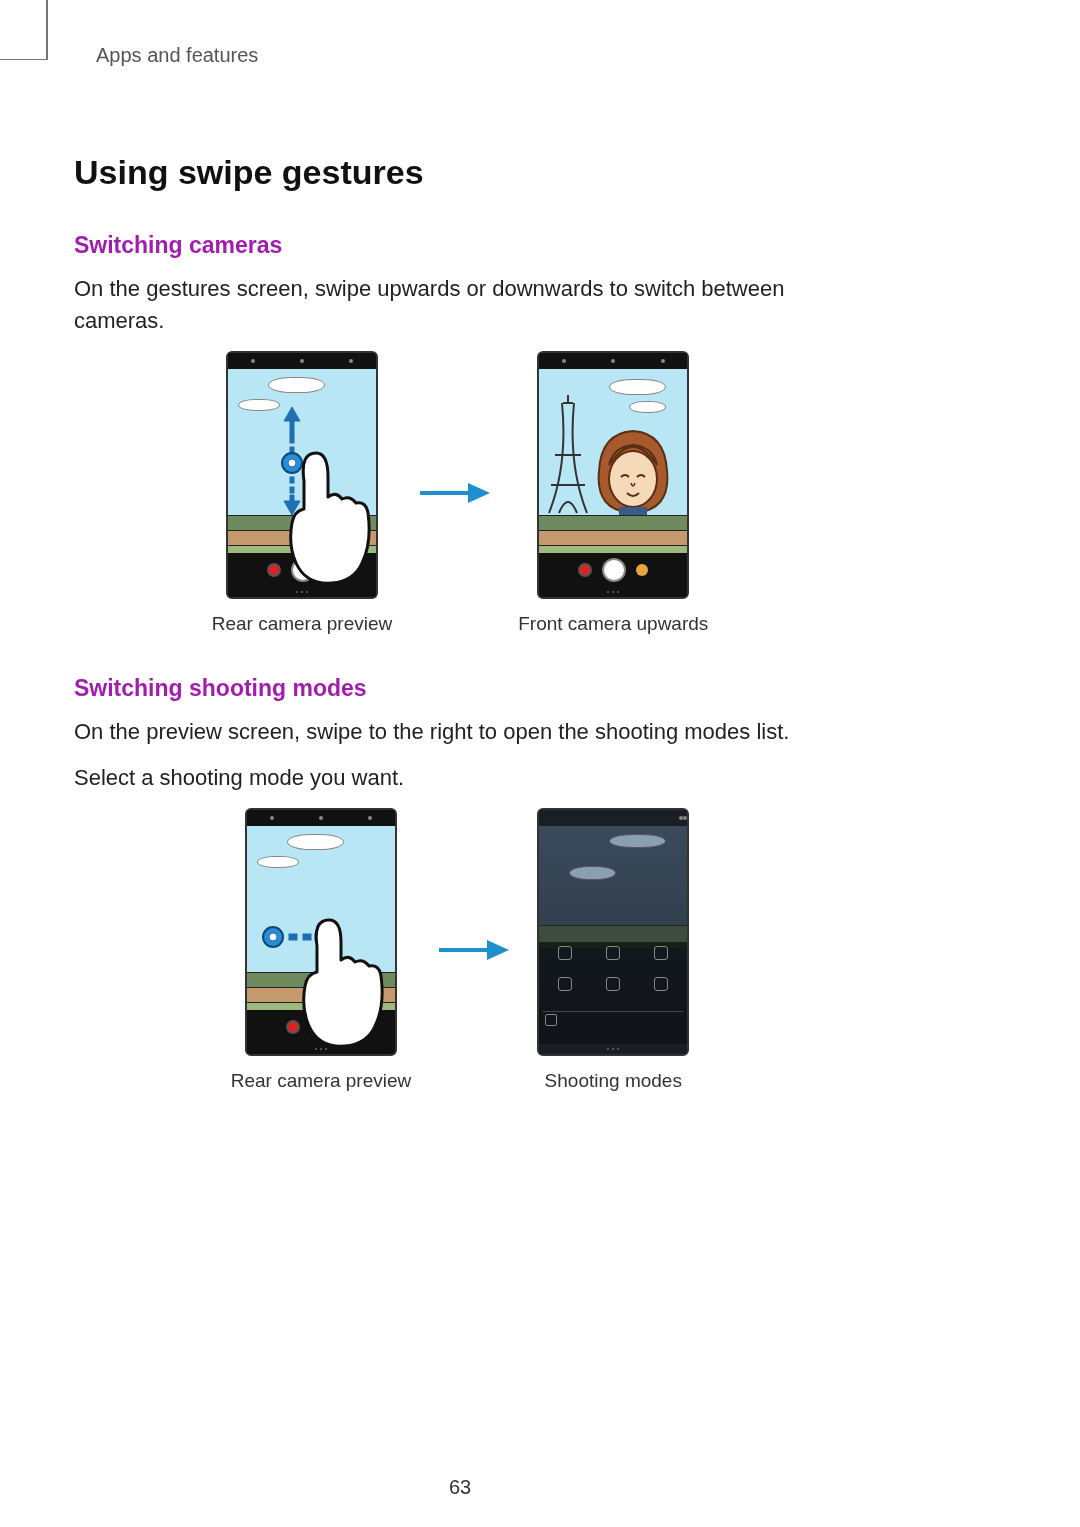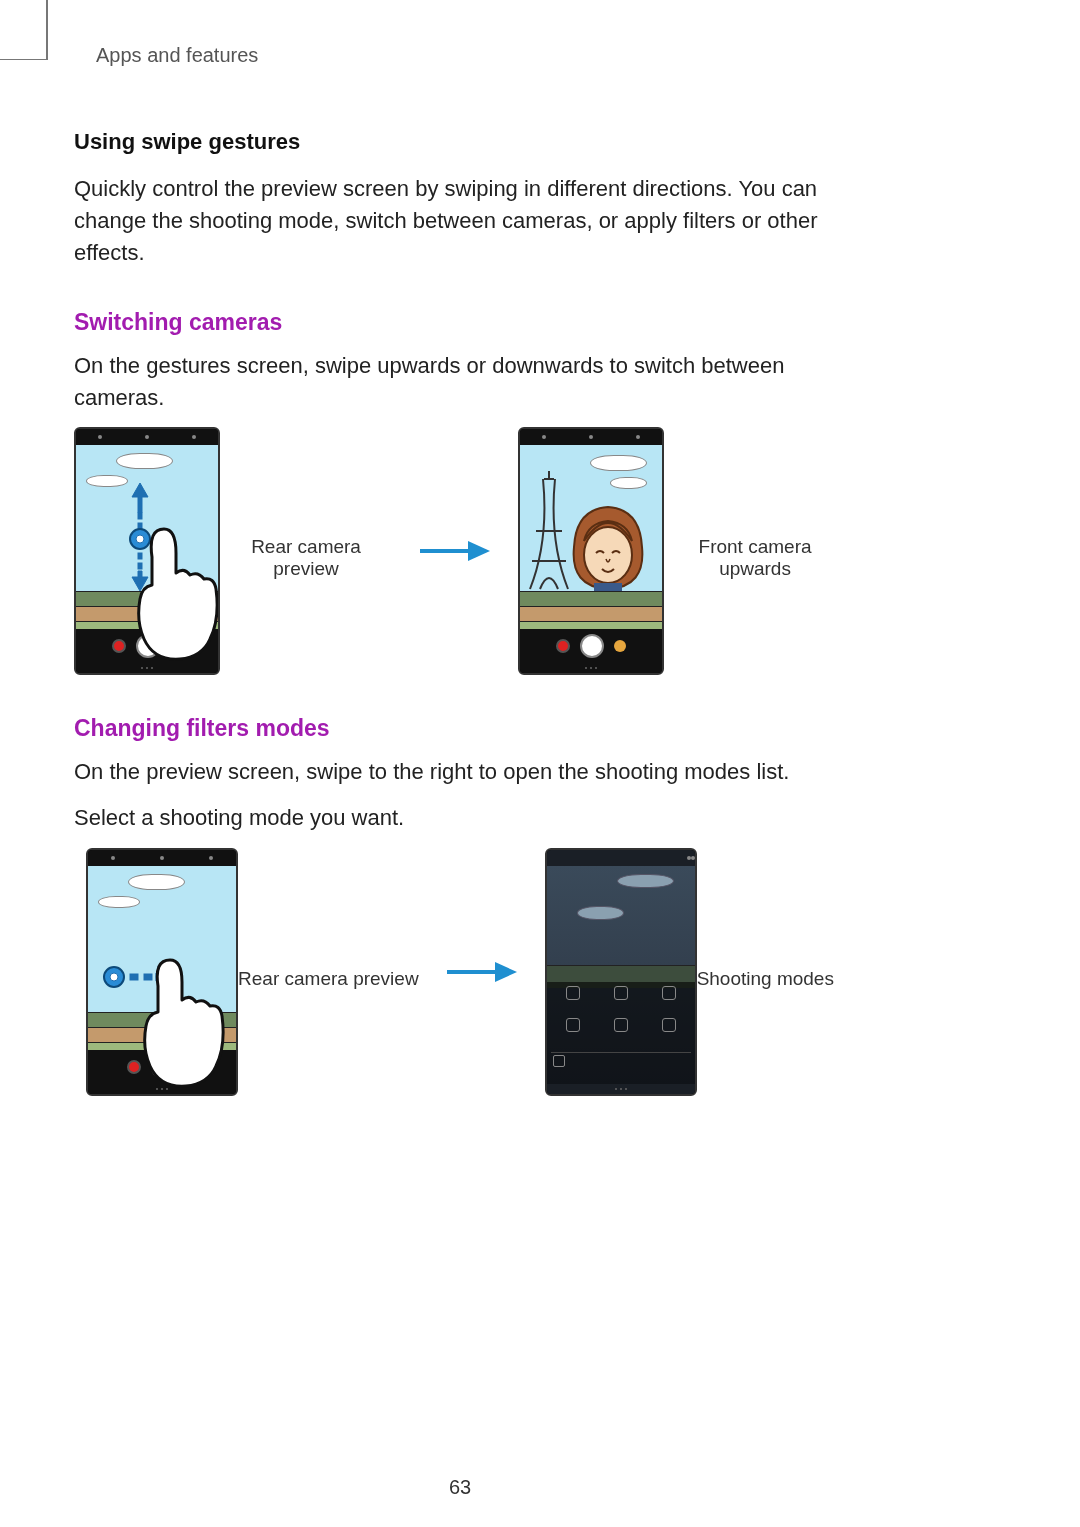--- a/index.html
+++ b/index.html
@@ -32,24 +32,24 @@
     height: 1px;
     background: #777;
   }
   .breadcrumb {
     font-size: 20px;
     color: #555;
     margin-left: 22px;
     margin-top: 4px;
   }
   h2.section-title {
-    font-size: 22px;
+    font-size: 34px;
     font-weight: 700;
     color: #111;
-    margin-top: 62px;
+    margin-top: 86px;
     margin-bottom: 18px;
   }
   p.body {
     font-size: 22px;
     line-height: 1.45;
     margin: 0 0 14px 0;
     color: #222;
     font-weight: 400;
   }
   h3.sub {
@@ -61,21 +61,21 @@
   }
   .figure-row {
     display: flex;
     justify-content: center;
     align-items: center;
     gap: 28px;
     margin-top: 14px;
   }
   .figure-col {
     display: flex;
-    flex-direction: row;
+    flex-direction: column;
     align-items: center;
   }
   .caption {
     font-size: 19px;
     color: #333;
     margin-top: 14px;
     text-align: center;
   }
   .phone {
     width: 148px;
@@ -194,21 +194,20 @@
 <body>
 
 <div class="page">
   <div class="edge-mark"></div>
   <div class="edge-mark-h"></div>
 
   <div class="breadcrumb">Apps and features</div>
 
   <h2 class="section-title">Using swipe gestures</h2>
 
-  <p class="body">Quickly control the preview screen by swiping in different directions. You can change the shooting mode, switch between cameras, or apply filters or other effects.</p>
 
   <h3 class="sub">Switching cameras</h3>
   <p class="body">On the gestures screen, swipe upwards or downwards to switch between cameras.</p>
 
   <div class="figure-row">
 
     <div class="figure-col">
       <div class="phone">
         <div class="topbar">
           <span class="dot"></span>
@@ -313,21 +312,21 @@
         <div class="navdots">
             <span></span>
             <span></span>
             <span></span>
           </div>
       </div>
       <div class="caption">Front camera upwards</div>
     </div>
   </div>
 
-  <h3 class="sub">Changing filters modes</h3>
+  <h3 class="sub">Switching shooting modes</h3>
   <p class="body">On the preview screen, swipe to the right to open the shooting modes list.</p>
   <p class="body">Select a shooting mode you want.</p>
 
   <div class="figure-row">
 
     <div class="figure-col">
       <div class="phone">
         <div class="topbar">
           <span class="dot"></span>
             <span class="dot"></span>

